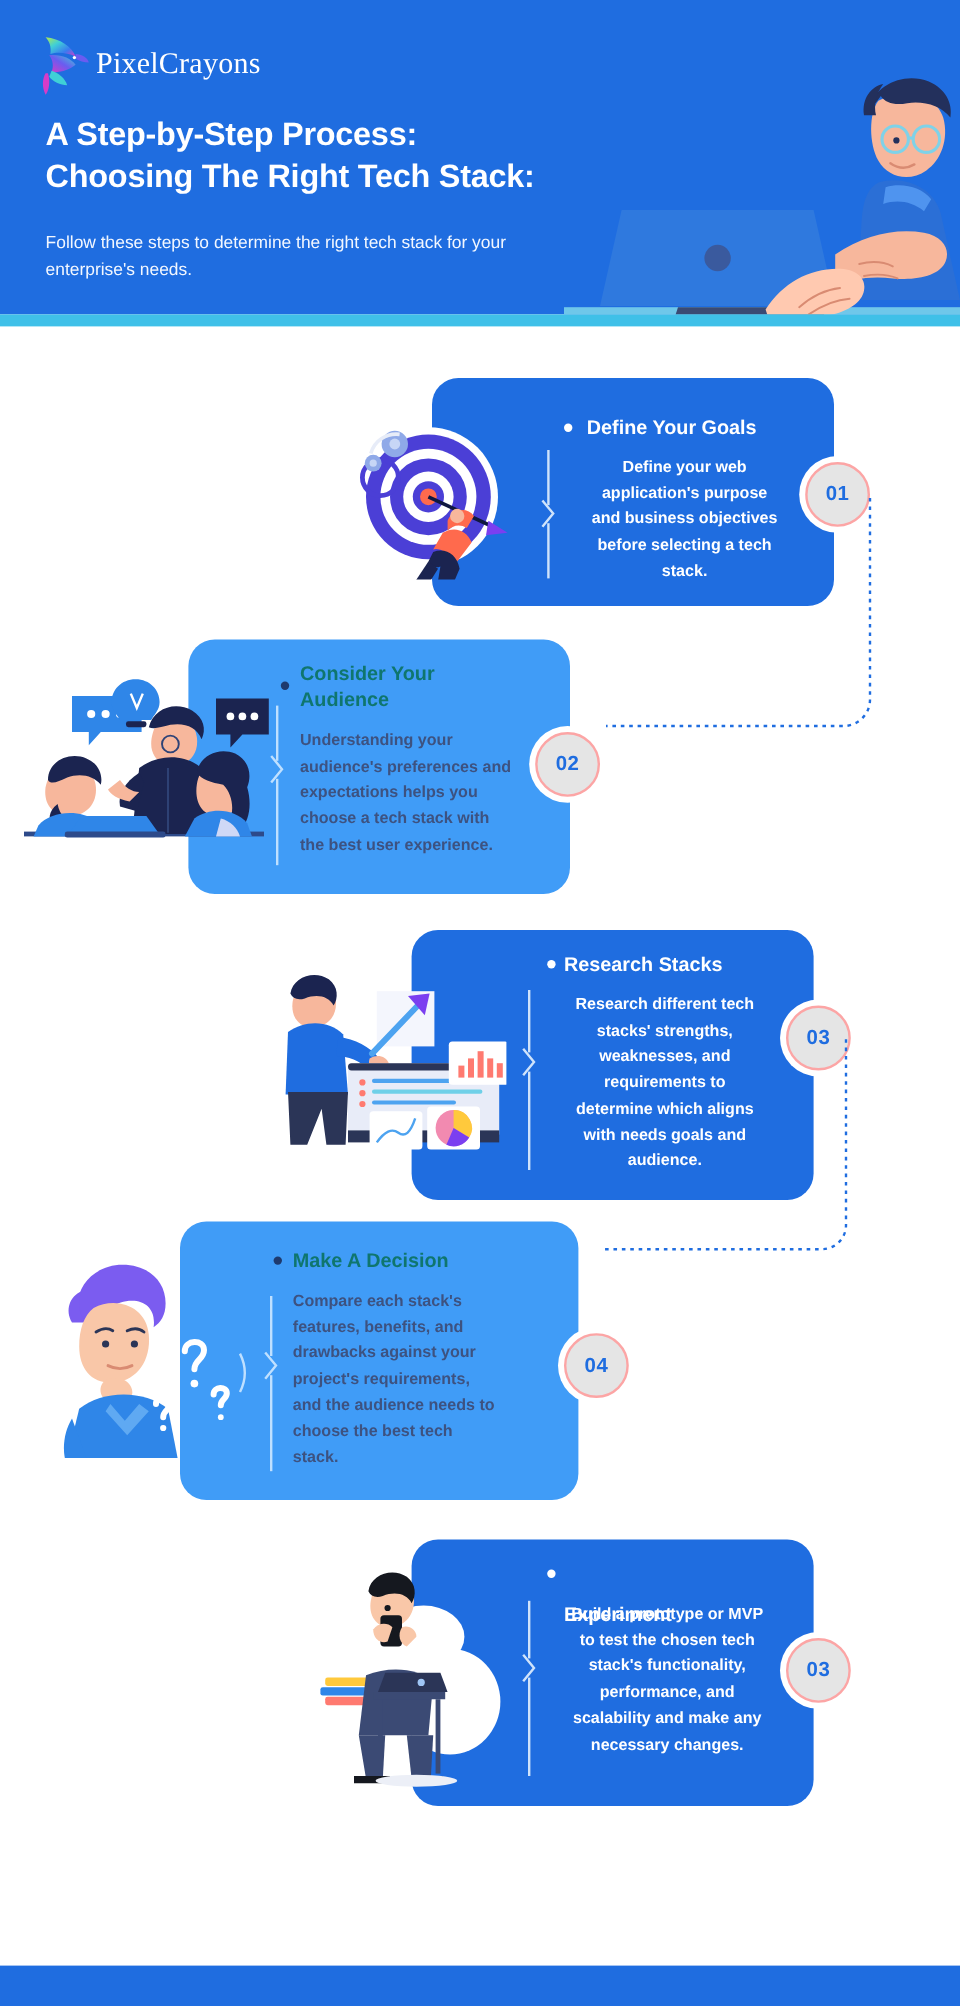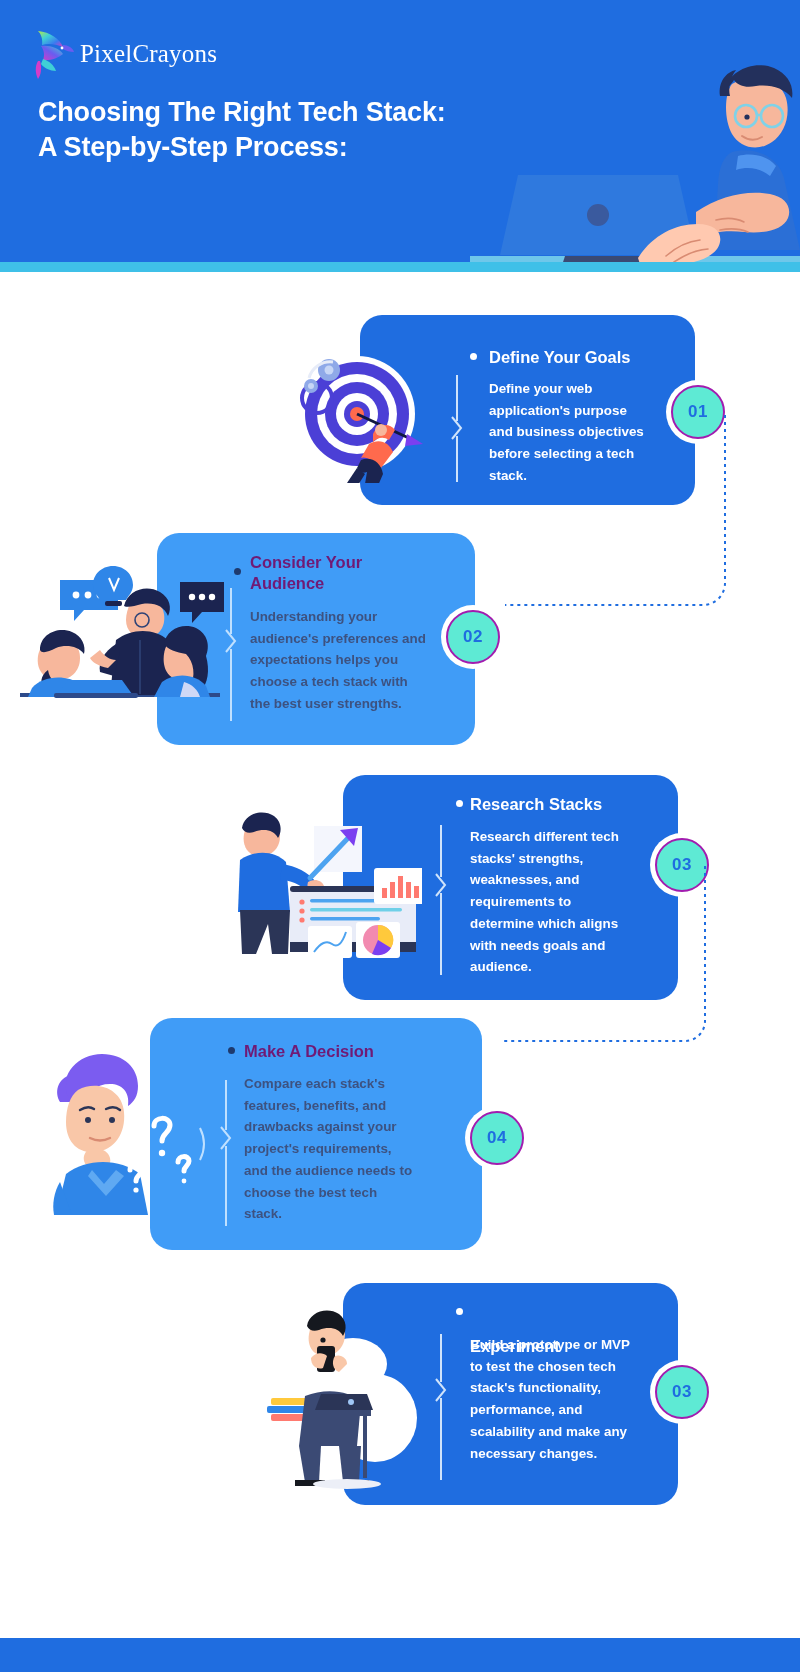--- a/index.html
+++ b/index.html
@@ -52,36 +52,36 @@
   .bullet-dot {
     position:absolute; width:7px; height:7px; border-radius:50%;
   }
   .dot-light { background:#ffffff; }
   .dot-dark  { background:#1e3a6e; }
 
   .card-title {
     position:absolute; font-size:16.5px; font-weight:bold; line-height:1.28;
   }
   .t-light { color:#ffffff; }
-  .t-dark  { color:#701a75; }
+  .t-dark  { color:#0f766e; }
 
   .card-body {
     position:absolute; font-size:13.4px; font-weight:bold; line-height:1.62;
   }
-  .b-light { color:#ffffff; }
+  .b-light { color:#ffffff;text-align:center; }
   .b-dark  { color:#3d5280; }
 
   .vline { position:absolute; width:2px; }
   .vl-light { background:#cfe3fb; }
   .vl-dark  { background:#bfe0ff; }
   .chev { position:absolute; }
 
   .badge {
     position:absolute; width:54px; height:54px; border-radius:50%;
-    background:#5eead4; border:2px solid #a21caf;
+    background:#e5e5e5; border:2px solid #fca5a5;
     display:flex; align-items:center; justify-content:center;
     box-shadow:0 0 0 5px #ffffff;
   }
   .badge span { color:#1f6de0; font-size:17px; font-weight:bold; letter-spacing:.5px; }
 
   .connector { position:absolute; }
 
   .footer-bar {
     position:absolute; left:0; bottom:0; width:800px; height:34px;
     background:#1f6de0;
@@ -114,23 +114,24 @@
         <path d="M11 18 C20 17 29 20 33 26 C28 30 20 33 13 32 C15 27 14 22 11 18 Z" fill="url(#g2)"></path>
         <path d="M13 31 C19 33 24 37 26 43 C20 43 14 40 11 36 Z" fill="#3fd0d6"></path>
         <path d="M10 33 C12 40 11 47 8 51 C5 45 5 38 8 33 Z" fill="#d63cc8"></path>
         <circle cx="32" cy="20" r="1.4" fill="#ffffff"></circle>
       </svg>
     </span>
     <span class="logo-text">PixelCrayons</span>
   </div>
 
   <div class="head-title">
+    <div>A Step-by-Step Process:</div>
     <div>Choosing The Right Tech Stack:</div>
-    <div>A Step-by-Step Process:</div>
-  </div>
+  </div>
+  <div class="head-sub">Follow these steps to determine the right tech stack for your enterprise's needs.</div>
 
   <span class="head-illus">
     <svg viewBox="0 0 330 240" width="330" height="240">
 
       <rect x="0" y="196" width="330" height="6" fill="#6fc7ea"></rect>
 
       <path d="M48 115 h160 l18 80 H30 Z" fill="#2f79de"></path>
       <circle cx="128" cy="155" r="11" fill="#3a5a9e"></circle>
       <path d="M95 196 h120 l8 28 H86 Z" fill="#3a4a74"></path>
       <rect x="88" y="220" width="140" height="8" fill="#31416a"></rect>
@@ -277,21 +278,21 @@
   <div class="vline vl-dark" style="left:230px; top:588px; height:46px;"></div>
   <span class="chev" style="left:224px; top:628px;">
     <svg width="14" height="26" viewBox="0 0 14 26">
         <polyline points="2,2 11,13 2,24" fill="none" stroke="#bfe0ff" stroke-width="2"></polyline>
       </svg>
   </span>
   <div class="vline vl-dark" style="left:230px; top:649px; height:72px;"></div>
 
   <div class="bullet-dot dot-dark" style="left:234px; top:568px;"></div>
   <div class="card-title t-dark" style="left:250px; top:552px; width:160px;">Consider Your Audience</div>
-  <div class="card-body b-dark" style="left:250px; top:606px; width:180px;">Understanding your audience's preferences and expectations helps you choose a tech stack with the best user strengths.</div>
+  <div class="card-body b-dark" style="left:250px; top:606px; width:180px;">Understanding your audience's preferences and expectations helps you choose a tech stack with the best user experience.</div>
 
   <div class="badge" style="left:446px; top:610px;text-align:center;">
     <span>02</span>
   </div>
 </div>
 
 <div class="step">
   <div class="card dark" style="left:343px; top:775px; width:335px; height:225px;"></div>
 
   <span style="position:absolute; left:222px; top:790px; width:200px; height:170px;">

